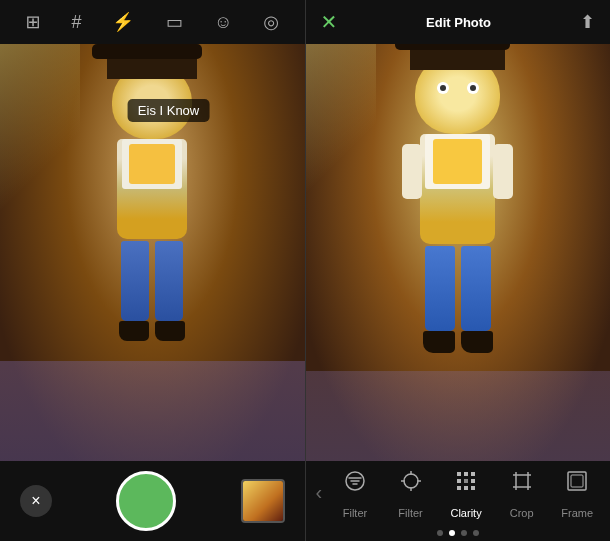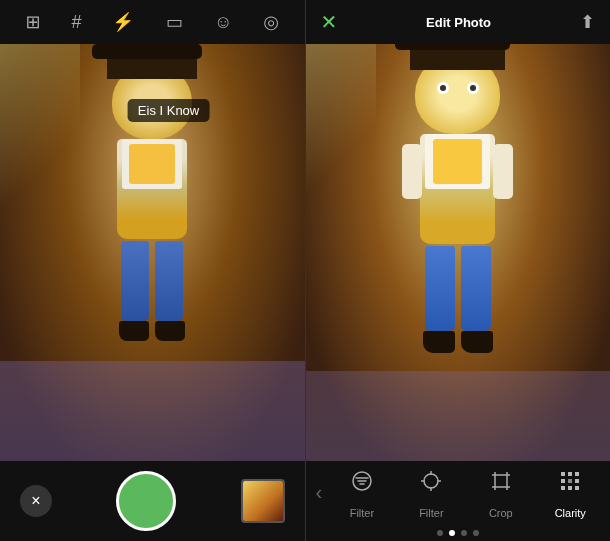--- a/index.html
+++ b/index.html
@@ -636,52 +636,61 @@
         <div class="tool-icon">
           <svg width="22" height="22" viewBox="0 0 22 22">
               <circle cx="11" cy="11" r="7" fill="none" stroke="#aaa" stroke-width="1.5"></circle>
               <line x1="11" y1="1" x2="11" y2="5" stroke="#aaa" stroke-width="1.5"></line>
               <line x1="11" y1="17" x2="11" y2="21" stroke="#aaa" stroke-width="1.5"></line>
               <line x1="1" y1="11" x2="5" y2="11" stroke="#aaa" stroke-width="1.5"></line>
               <line x1="17" y1="11" x2="21" y2="11" stroke="#aaa" stroke-width="1.5"></line>
             </svg>
         </div>
         <span class="tool-label">Filter</span>
+      </div>
+      <div class="tool-item active">
+        <div class="tool-icon">
+          <svg width="22" height="22" viewBox="0 0 22 22">
+            <rect x="2" y="2" width="4" height="4" fill="#fff" opacity="0.7"></rect>
+            <rect x="9" y="2" width="4" height="4" fill="#fff" opacity="0.7"></rect>
+            <rect x="16" y="2" width="4" height="4" fill="#fff" opacity="0.7"></rect>
+            <rect x="2" y="9" width="4" height="4" fill="#fff" opacity="0.7"></rect>
+            <rect x="9" y="9" width="4" height="4" fill="#fff" opacity="0.5"></rect>
+            <rect x="16" y="9" width="4" height="4" fill="#fff" opacity="0.7"></rect>
+            <rect x="2" y="16" width="4" height="4" fill="#fff" opacity="0.7"></rect>
+            <rect x="9" y="16" width="4" height="4" fill="#fff" opacity="0.7"></rect>
+            <rect x="16" y="16" width="4" height="4" fill="#fff" opacity="0.7"></rect>
+          </svg>
+        </div>
+        <span class="tool-label">Clarity</span>
       </div>
       <div class="tool-item">
         <div class="tool-icon">
           <svg width="22" height="22" viewBox="0 0 22 22">
               <rect x="5" y="5" width="12" height="12" fill="none" stroke="#aaa" stroke-width="1.5"></rect>
               <line x1="2" y1="5" x2="5" y2="5" stroke="#aaa" stroke-width="1.5"></line>
               <line x1="17" y1="5" x2="20" y2="5" stroke="#aaa" stroke-width="1.5"></line>
               <line x1="5" y1="2" x2="5" y2="5" stroke="#aaa" stroke-width="1.5"></line>
               <line x1="5" y1="17" x2="5" y2="20" stroke="#aaa" stroke-width="1.5"></line>
               <line x1="17" y1="2" x2="17" y2="5" stroke="#aaa" stroke-width="1.5"></line>
               <line x1="17" y1="17" x2="17" y2="20" stroke="#aaa" stroke-width="1.5"></line>
               <line x1="2" y1="17" x2="5" y2="17" stroke="#aaa" stroke-width="1.5"></line>
               <line x1="17" y1="17" x2="20" y2="17" stroke="#aaa" stroke-width="1.5"></line>
             </svg>
         </div>
         <span class="tool-label">Crop</span>
       </div>
-      <div class="tool-item active">
+      <div class="tool-item">
         <div class="tool-icon">
           <svg width="22" height="22" viewBox="0 0 22 22">
-            <rect x="2" y="2" width="4" height="4" fill="#fff" opacity="0.7"></rect>
-            <rect x="9" y="2" width="4" height="4" fill="#fff" opacity="0.7"></rect>
-            <rect x="16" y="2" width="4" height="4" fill="#fff" opacity="0.7"></rect>
-            <rect x="2" y="9" width="4" height="4" fill="#fff" opacity="0.7"></rect>
-            <rect x="9" y="9" width="4" height="4" fill="#fff" opacity="0.5"></rect>
-            <rect x="16" y="9" width="4" height="4" fill="#fff" opacity="0.7"></rect>
-            <rect x="2" y="16" width="4" height="4" fill="#fff" opacity="0.7"></rect>
-            <rect x="9" y="16" width="4" height="4" fill="#fff" opacity="0.7"></rect>
-            <rect x="16" y="16" width="4" height="4" fill="#fff" opacity="0.7"></rect>
-          </svg>
-        </div>
-        <span class="tool-label">Clarity</span>
+              <rect x="2" y="2" width="18" height="18" rx="1" fill="none" stroke="#aaa" stroke-width="1.5"></rect>
+              <rect x="5" y="5" width="12" height="12" rx="1" fill="none" stroke="#aaa" stroke-width="1"></rect>
+            </svg>
+        </div>
+        <span class="tool-label">Frame</span>
       </div>
     </div>
     <div class="pagination-dots">
       <div class="dot"></div>
       <div class="dot active"></div>
       <div class="dot"></div>
       <div class="dot"></div>
     </div>
   </div>
 </div>

